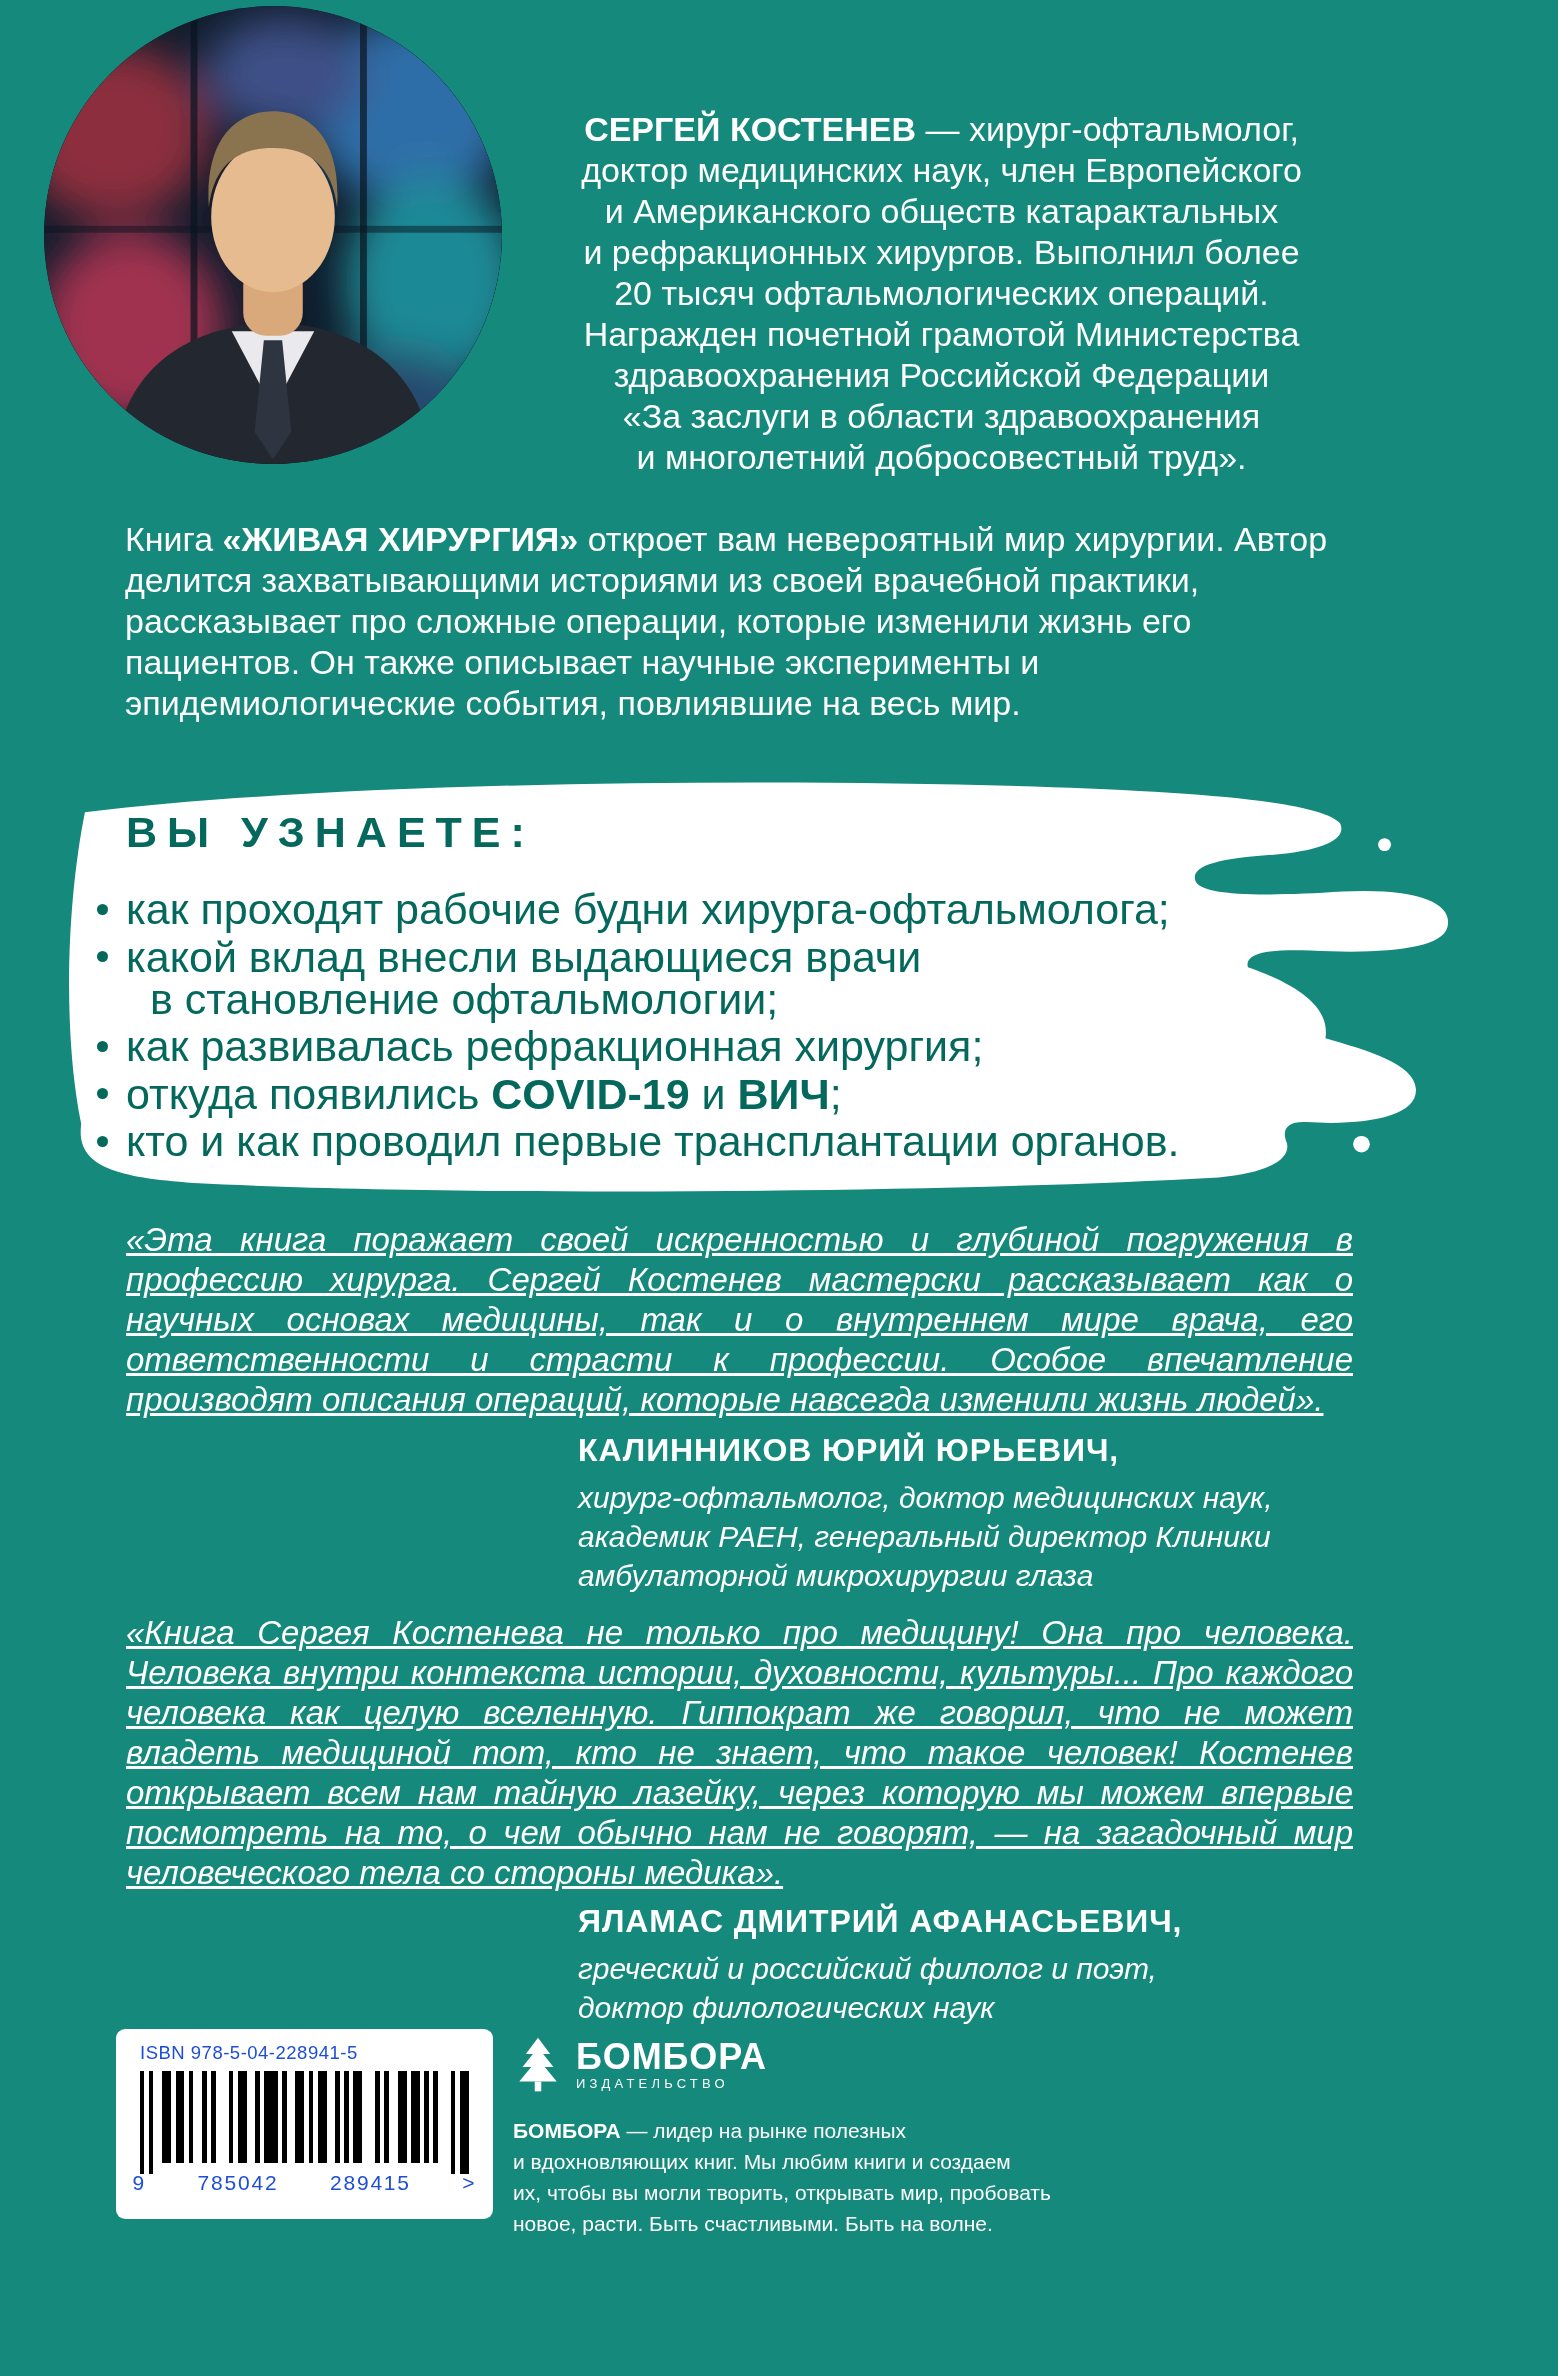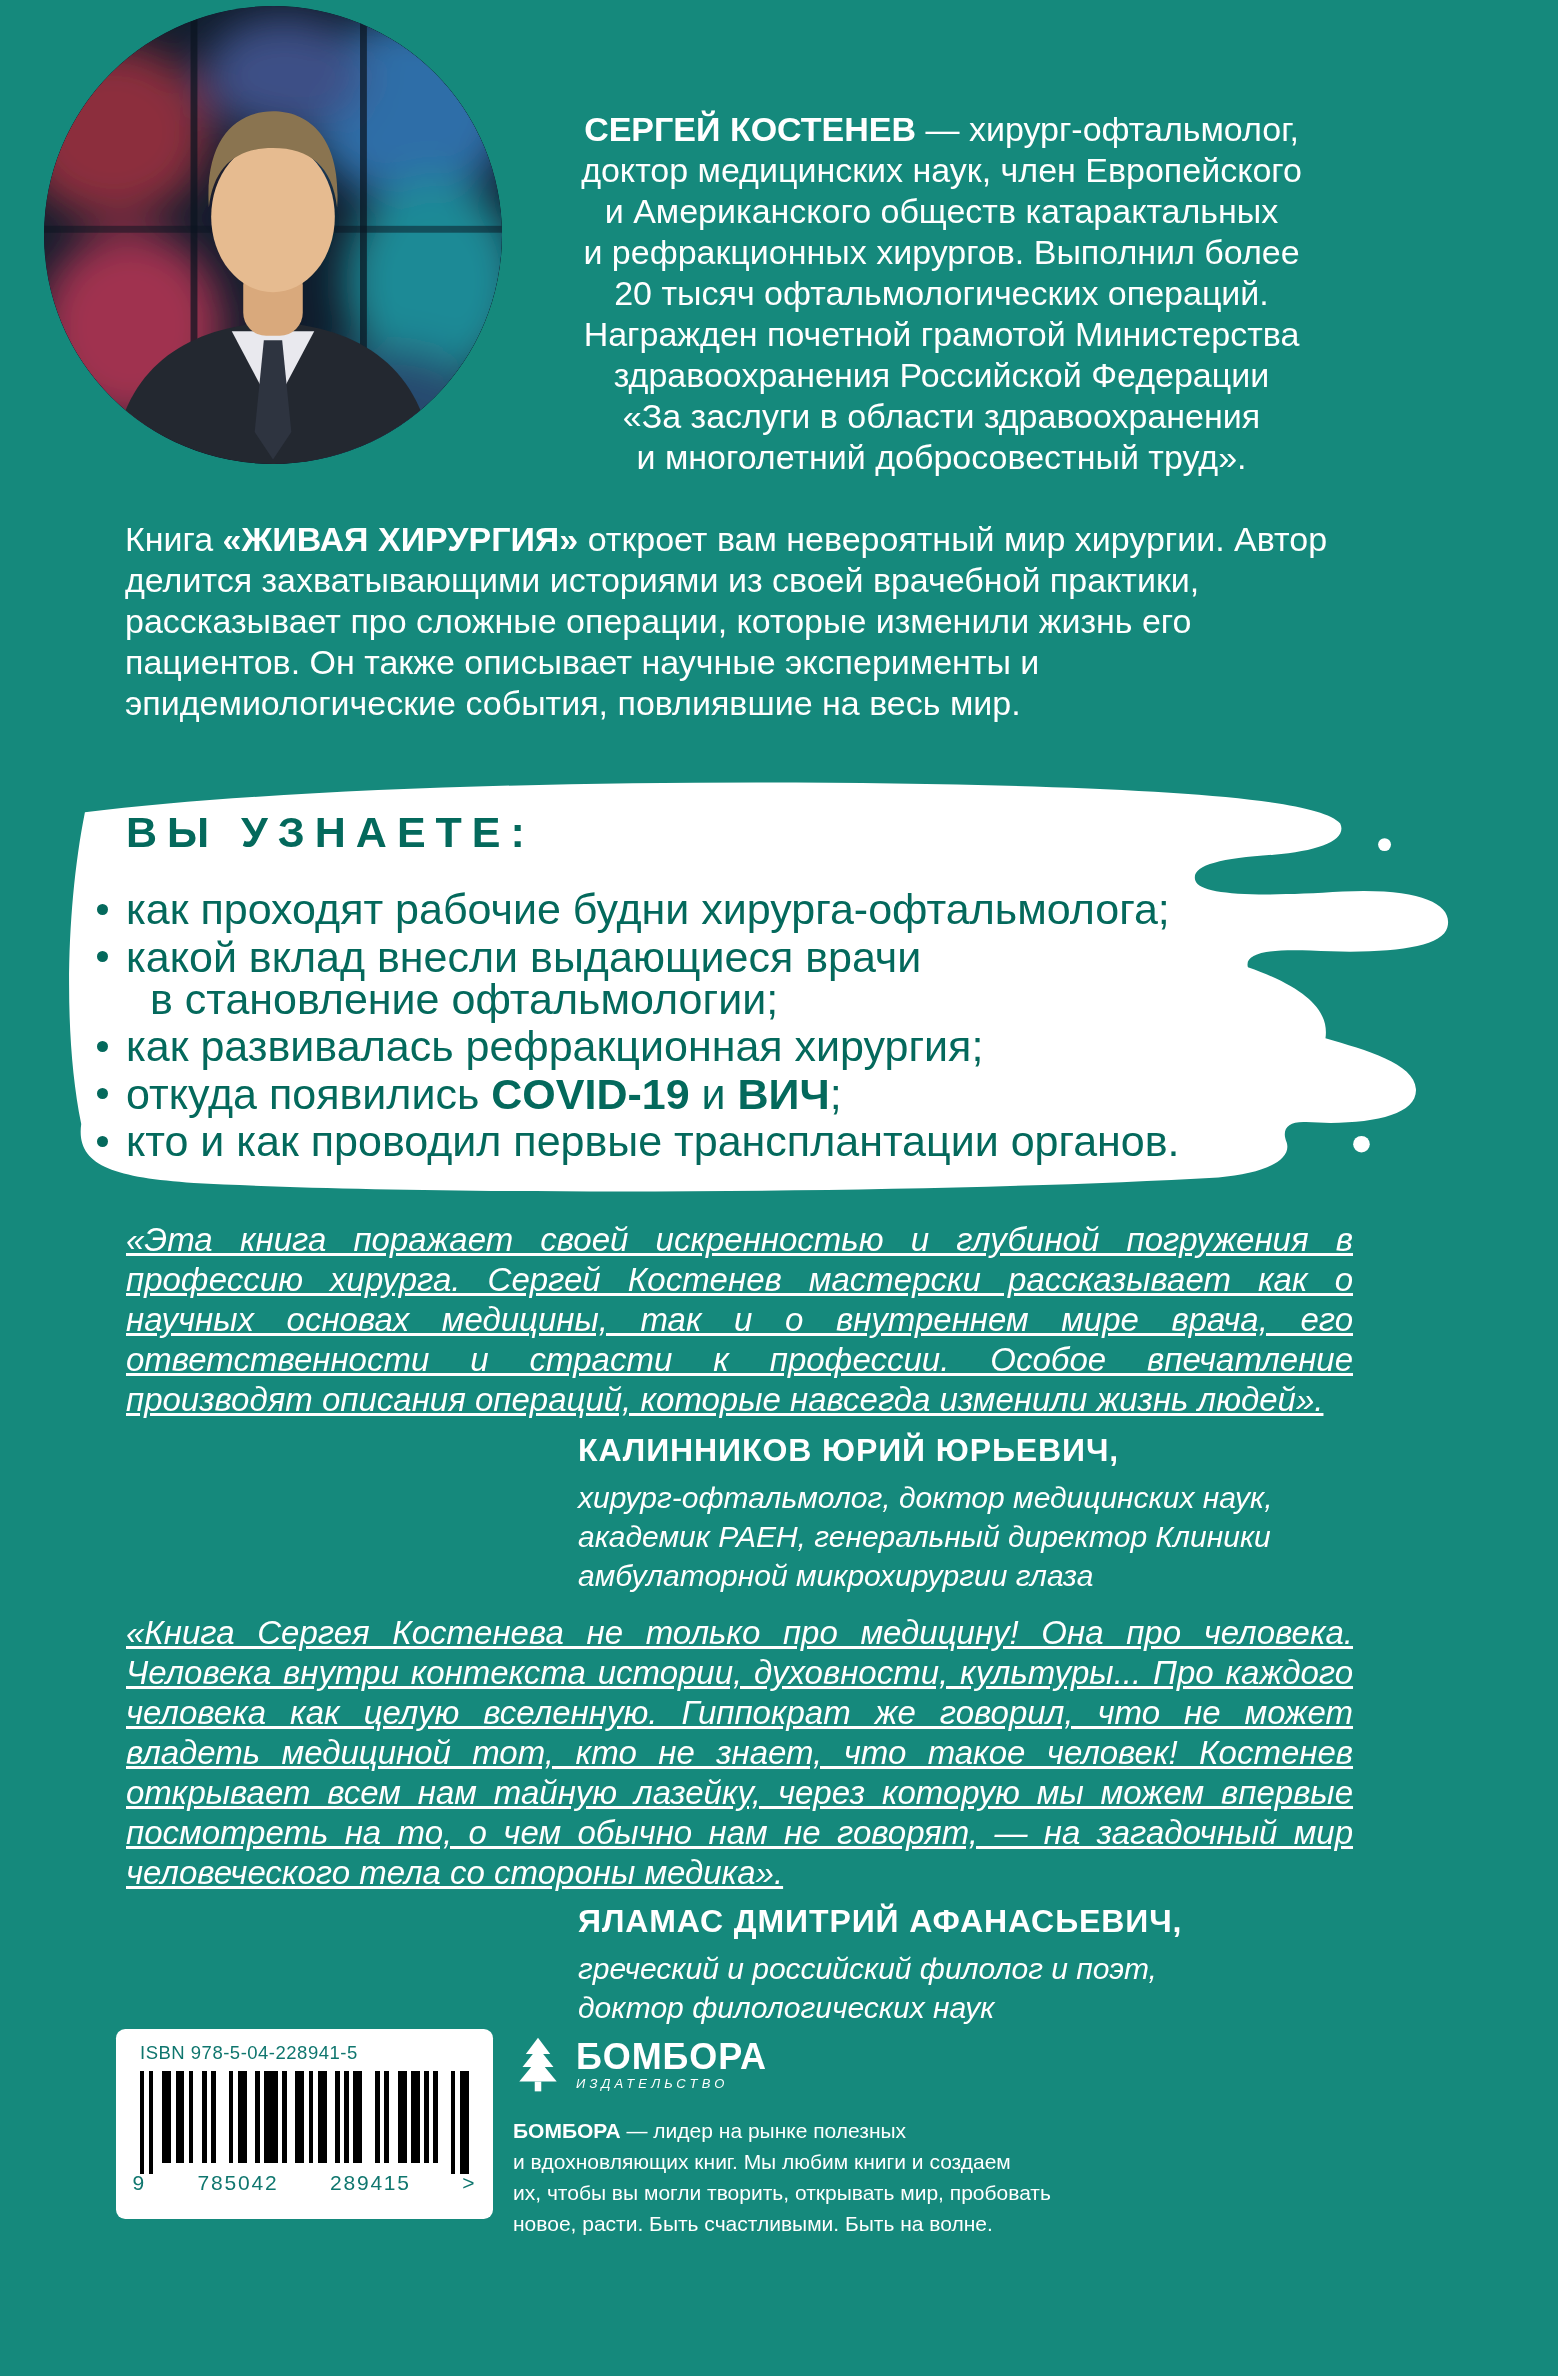--- a/index.html
+++ b/index.html
@@ -27,33 +27,33 @@
 
   .quote{position:absolute;left:126px;width:1227px;font-size:33px;line-height:40px;font-style:italic;text-align:justify;text-decoration:underline;}
   .q1{top:1220px;}
   .q2{top:1613px;}
   .attrib{position:absolute;left:578px;width:812px;text-align:left;}
   .a1{top:1432px;}
   .a2{top:1903px;}
   .attrib-name{font-size:32px;font-weight:bold;letter-spacing:0.9px;margin-bottom:9.2px;}
   .attrib-role{font-size:30px;line-height:39px;font-style:italic;}
 
-  .isbn-box{position:absolute;left:116px;top:2029px;width:377px;height:190px;background:#fff;border-radius:9.2px;color:#0f766e;}
+  .isbn-box{position:absolute;left:116px;top:2029px;width:377px;height:190px;background:#fff;border-radius:9.2px;color:#1d4ed8;}
   .isbn-label{margin:13px 0 0 24px;font-size:18.5px;letter-spacing:0.5px;}
   .barcode{display:flex;align-items:flex-start;height:92px;margin:7.4px 24px 0 24px;}
   .barcode .bar{background:#000;height:100%;}
   .barcode .bar.tall{height:112%;}
   .barcode .space{background:transparent;height:100%;}
   .barcode-digits{display:flex;justify-content:space-between;margin:7.4px 16.6px 0 16.6px;font-size:21px;letter-spacing:1.8px;}
 
   .publisher{position:absolute;left:513px;top:2036px;width:628px;}
   .logo-row{display:flex;align-items:center;gap:13px;}
   .tree{width:50px;height:57px;flex:0 0 auto;}
   .logo-name{font-size:36px;font-weight:bold;letter-spacing:0.9px;line-height:37px;}
-  .logo-sub{font-size:13px;letter-spacing:4.2px;margin-top:1px;font-style:italic;}
+  .logo-sub{font-size:13px;letter-spacing:4.2px;margin-top:1px;}
   .blurb{margin-top:22px;font-size:21px;line-height:31px;width:591px;}
 </style>
 </head>
 <body>
 
 <div class="cover">
 
   <div class="photo">
     <svg viewBox="0 0 200 200" preserveAspectRatio="xMidYMid slice">
       <defs>

